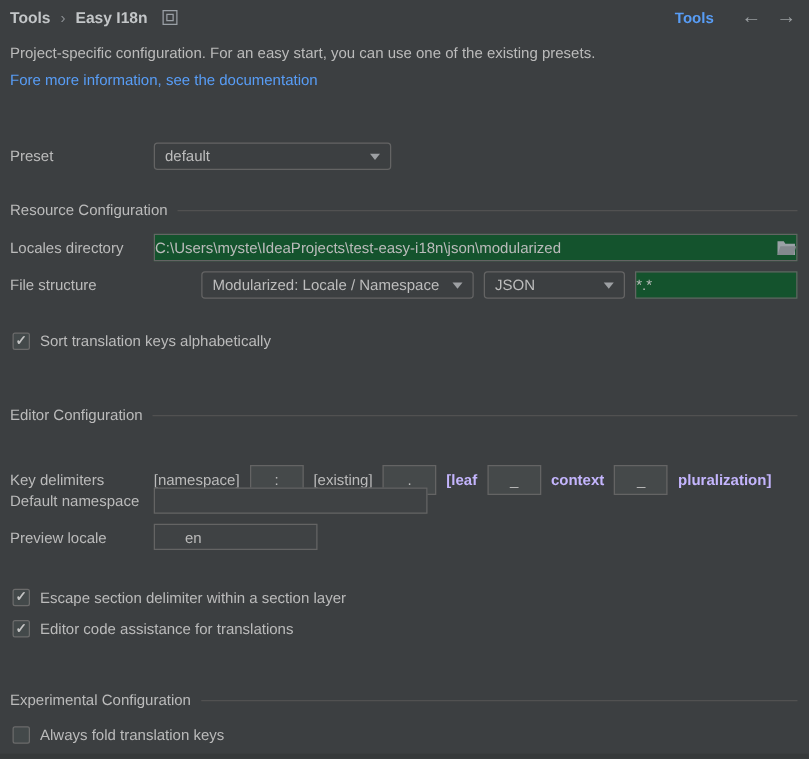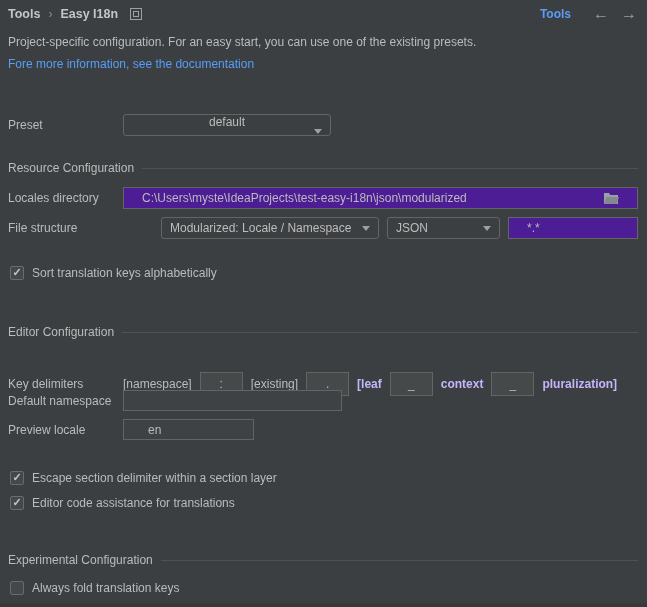--- a/index.html
+++ b/index.html
@@ -47,22 +47,22 @@
   }
 
   
   .tf {
     height:22px; background:#45494a; border:1px solid #646464;
     color:#bbbbbb; padding:0 24px; font-family:"Liberation Sans", sans-serif;
     font-size:12px; outline:none;
   }
   .tf.dark { background:#3f4244; }
   .tf-wrap {
-    height:22px; background:#4c1d95; border:1px solid #646464;
-    display:flex; align-items:center; padding:0 18px;
+    height:22px; background:#14532d; border:1px solid #646464;
+    display:flex; align-items:center; padding:0 0;
   }
   .tf-wrap input {
     flex:1; background:transparent; border:none; outline:none;
     color:#bbbbbb; font-family:"Liberation Sans", sans-serif; font-size:12px;
   }
   .pattern-field { color:#8693a3; }
 
   
   .section { left:8px; right:9px; display:flex; align-items:center; }
   .section-title { color:#bbbbbb; white-space:nowrap; }
@@ -105,21 +105,21 @@
   <span class="reset-link">Tools</span>
   <span class="nav-arrow back">←</span>
   <span class="nav-arrow fwd">→</span>
 </div>
 
 <div class="abs desc">Project-specific configuration. For an easy start, you can use one of the existing presets.</div>
 <div class="abs doc-link">Fore more information, see the documentation</div>
 
 <div class="abs row" style="top:114px; height:22px;">
   <span class="flabel">Preset</span>
-  <div class="combo" style="width:208px;flex-direction:column;">
+  <div class="combo" style="width:190px;">
     <span>default</span>
     <span class="combo-arrow"></span>
   </div>
 </div>
 
 <div class="abs section" style="top:161px;">
   <span class="section-title">Resource Configuration</span>
   <span class="section-line"></span>
 </div>
 

